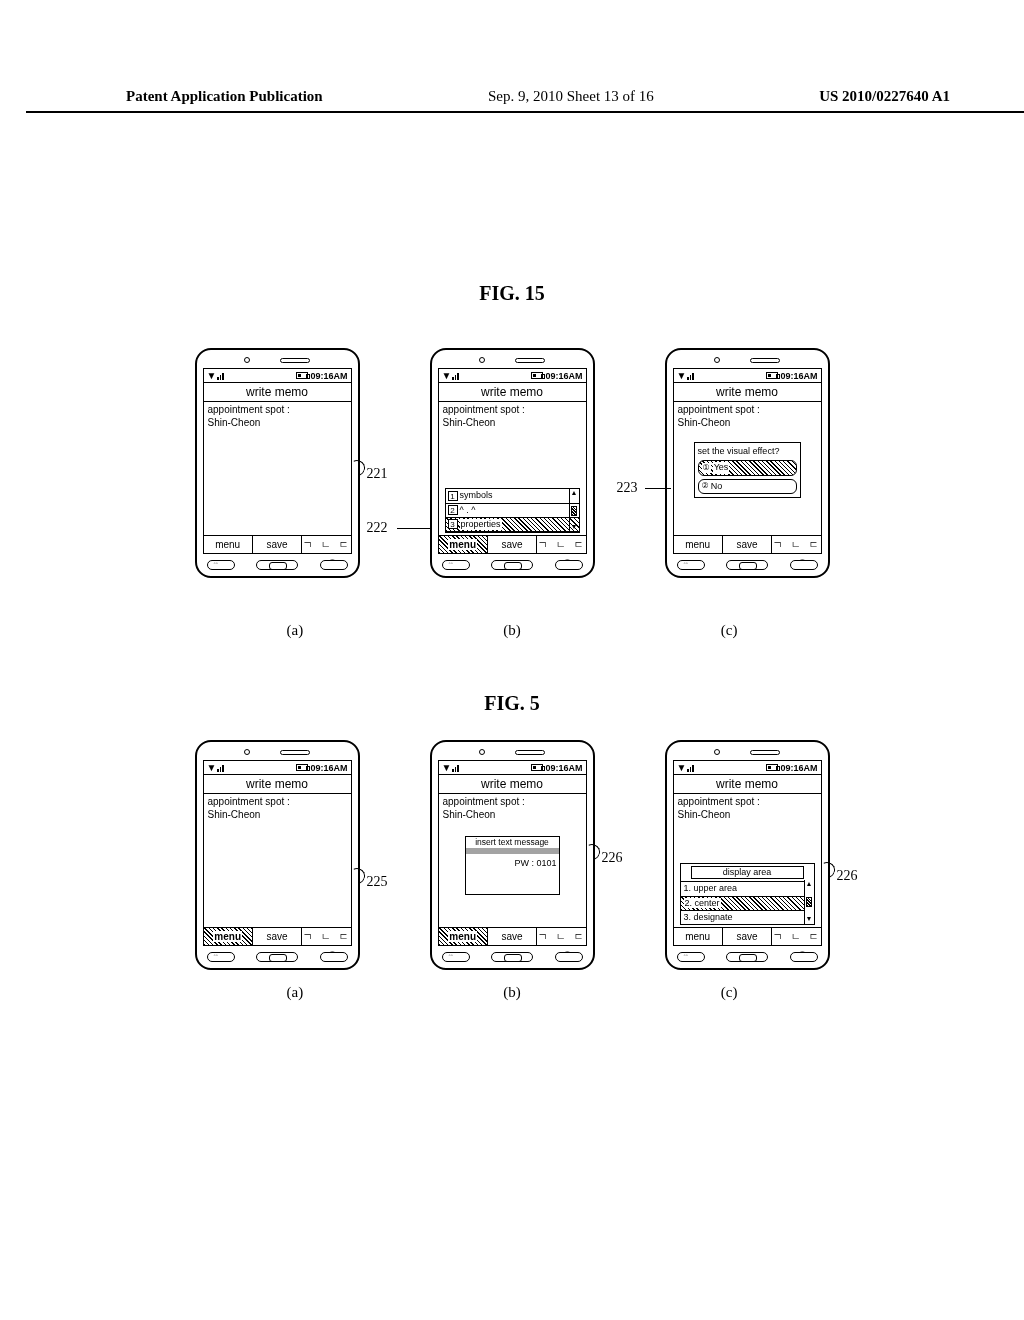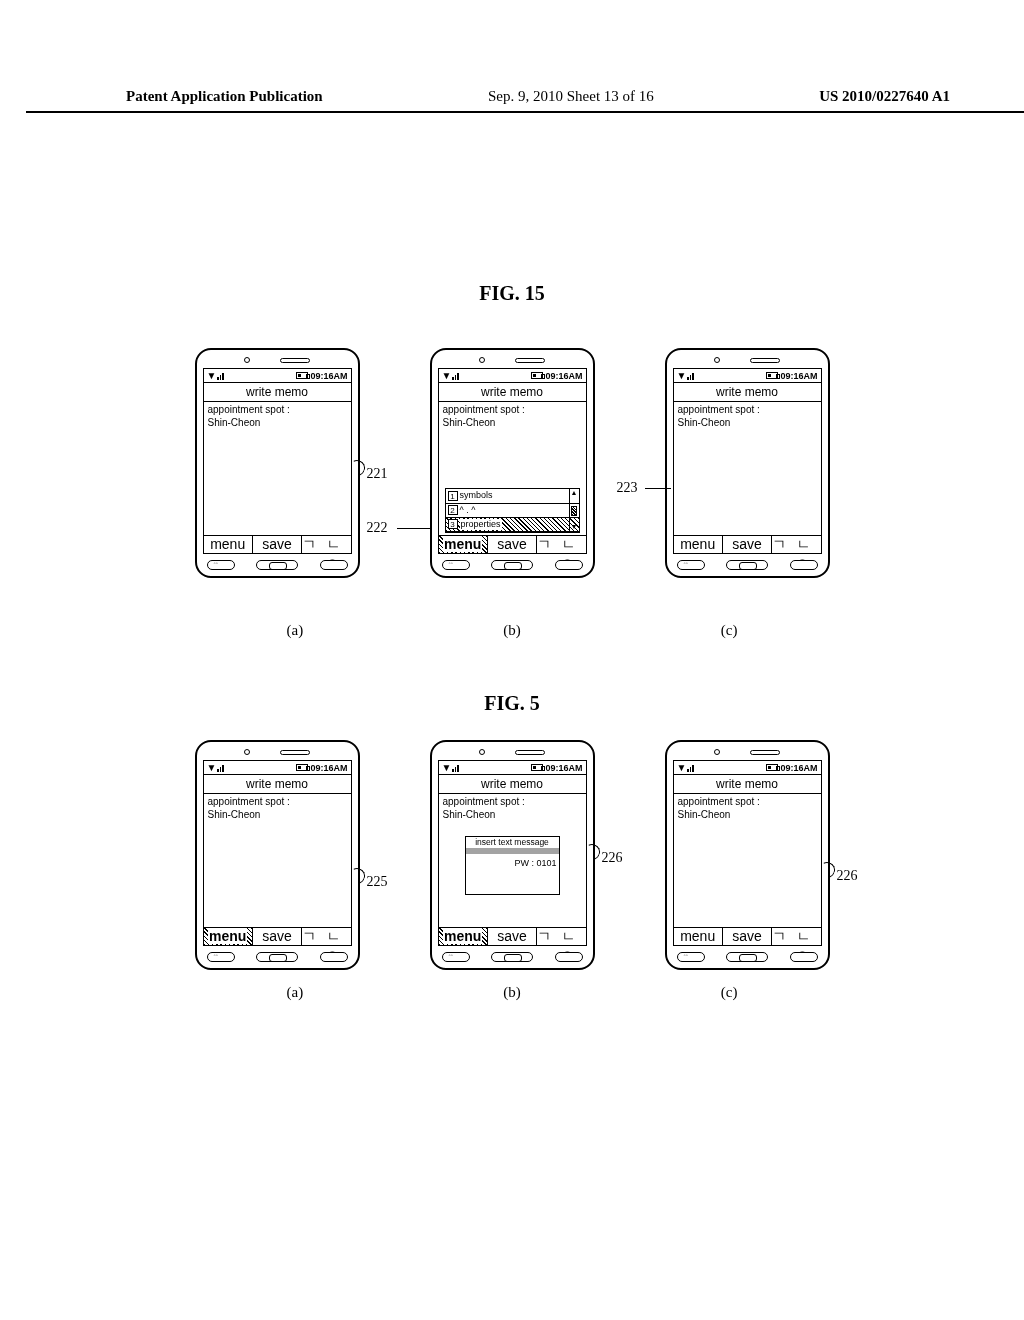--- a/index.html
+++ b/index.html
@@ -138,23 +138,23 @@
 
   .softkeys {
     height: 18px;
     border-top: 1px solid #000;
     display: flex;
   }
   .sk {
     flex: 1;
     border-right: 1px solid #000;
     display: flex;
-    align-items: flex-start;
+    align-items: center;
     justify-content: center;
-    font-size: 14px;
+    font-size: 10px;
   }
   .sk:last-child { border-right: none; font-family: monospace; letter-spacing: 1px; }
   .sk.hatched {
     background: repeating-linear-gradient(45deg, #000 0 1px, #fff 1px 3px);
     font-weight: bold;
   }
   .sk.hatched span { background: #fff; padding: 0 1px; }
 
   .hwkeys {
     height: 14px;
@@ -401,20 +401,31 @@
             </div>
           <div class="batt">
               <div class="batt-ico"></div>
               <span>09:16AM</span>
             </div>
         </div>
         <div class="title">write memo</div>
         <div class="content">
           <div>appointment spot :</div>
           <div>Shin-Cheon</div>
+          <div class="dialog">
+            <div>set the visual effect?</div>
+            <div class="opt hatched">
+                <span class="onum">①</span>
+                <span>Yes</span>
+              </div>
+            <div class="opt">
+                <span class="onum">②</span>
+                <span>No</span>
+              </div>
+          </div>
         </div>
         <div class="softkeys">
           <div class="sk">
               <span>menu</span>
             </div>
           <div class="sk">
               <span>save</span>
             </div>
           <div class="sk">
               <span>ㄱ ㄴ ㄷ</span>
@@ -562,20 +573,31 @@
             </div>
           <div class="batt">
               <div class="batt-ico"></div>
               <span>09:16AM</span>
             </div>
         </div>
         <div class="title">write memo</div>
         <div class="content">
           <div>appointment spot :</div>
           <div>Shin-Cheon</div>
+          <div class="tlist">
+            <div class="thead">display area</div>
+            <div class="trow"><span>1. upper area</span></div>
+            <div class="trow hatched"><span>2. center</span></div>
+            <div class="trow"><span>3. designate</span></div>
+            <div class="scroll">
+              <span>▲</span>
+              <div class="thumb"></div>
+              <span>▼</span>
+            </div>
+          </div>
         </div>
         <div class="softkeys">
           <div class="sk">
               <span>menu</span>
             </div>
           <div class="sk">
               <span>save</span>
             </div>
           <div class="sk">
               <span>ㄱ ㄴ ㄷ</span>

